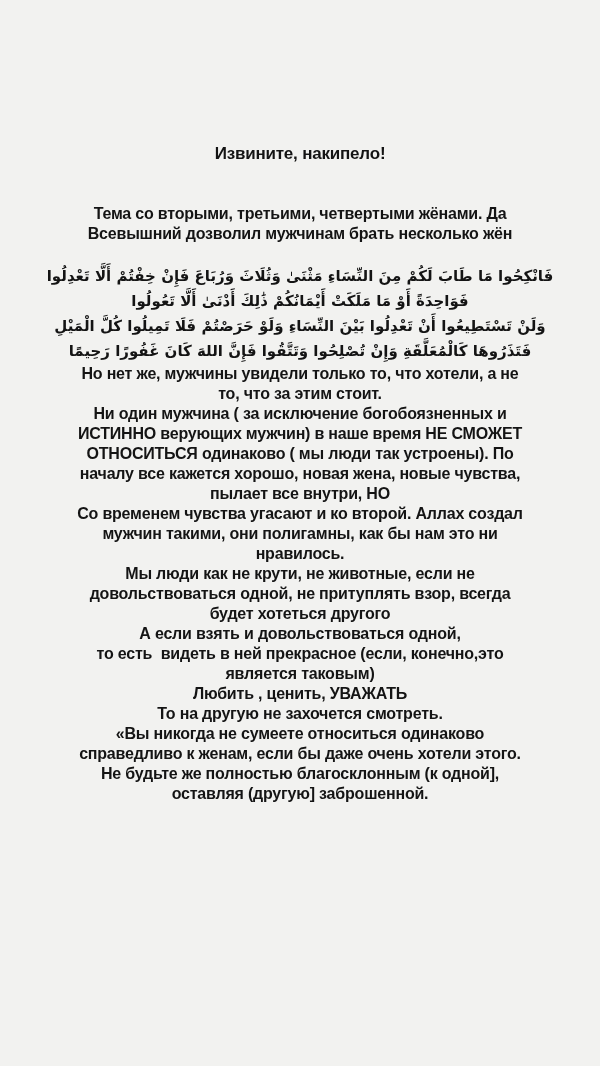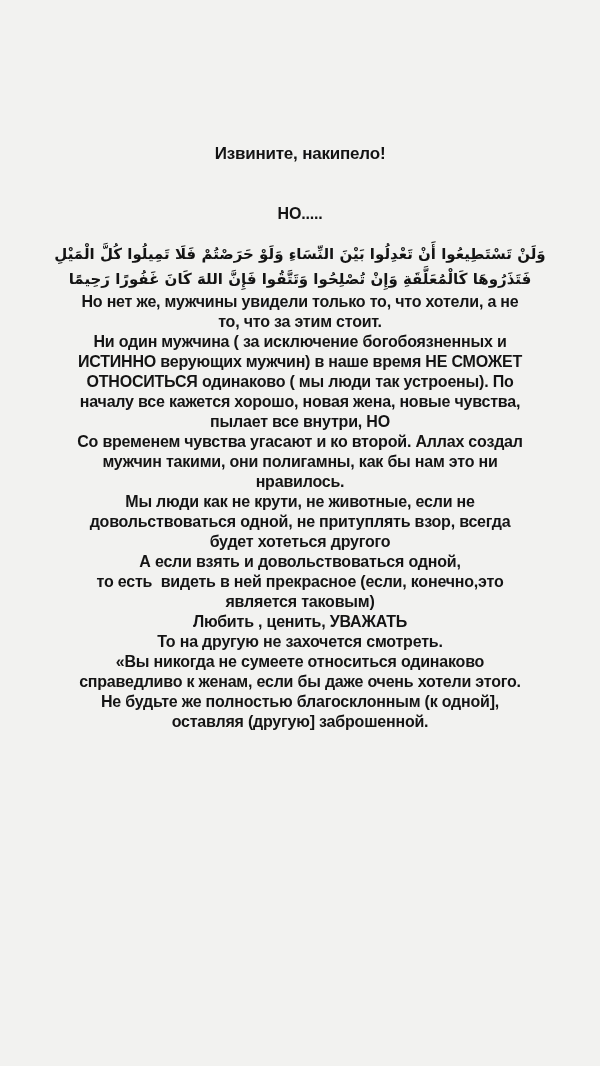--- a/index.html
+++ b/index.html
@@ -58,23 +58,26 @@
   }
 </style>
 </head>
 <body>
 
 <div class="page">
   <div class="content">
 
     <div class="ru title">Извините, накипело!</div>
 
+    <div class="ru intro">Тема со вторыми, третьими, четвертыми жёнами. Да
+Всевышний дозволил мужчинам брать несколько жён</div>
 
-    <div class="ru but-line">НО.....</div>
 
+    <div class="arabic" dir="rtl" lang="ar">فَانْكِحُوا مَا طَابَ لَكُمْ مِنَ النِّسَاءِ مَثْنَىٰ وَثُلَاثَ وَرُبَاعَ فَإِنْ خِفْتُمْ أَلَّا تَعْدِلُوا
+فَوَاحِدَةً أَوْ مَا مَلَكَتْ أَيْمَانُكُمْ ذَٰلِكَ أَدْنَىٰ أَلَّا تَعُولُوا</div>
 
 
 
     <div class="arabic" dir="rtl" lang="ar">وَلَنْ تَسْتَطِيعُوا أَنْ تَعْدِلُوا بَيْنَ النِّسَاءِ وَلَوْ حَرَصْتُمْ فَلَا تَمِيلُوا كُلَّ الْمَيْلِ
 فَتَذَرُوهَا كَالْمُعَلَّقَةِ وَإِنْ تُصْلِحُوا وَتَتَّقُوا فَإِنَّ اللهَ كَانَ غَفُورًا رَحِيمًا</div>
 
     <div class="ru">Но нет же, мужчины увидели только то, что хотели, а не
 то, что за этим стоит.
 Ни один мужчина ( за исключение богобоязненных и
 ИСТИННО верующих мужчин) в наше время НЕ СМОЖЕТ

